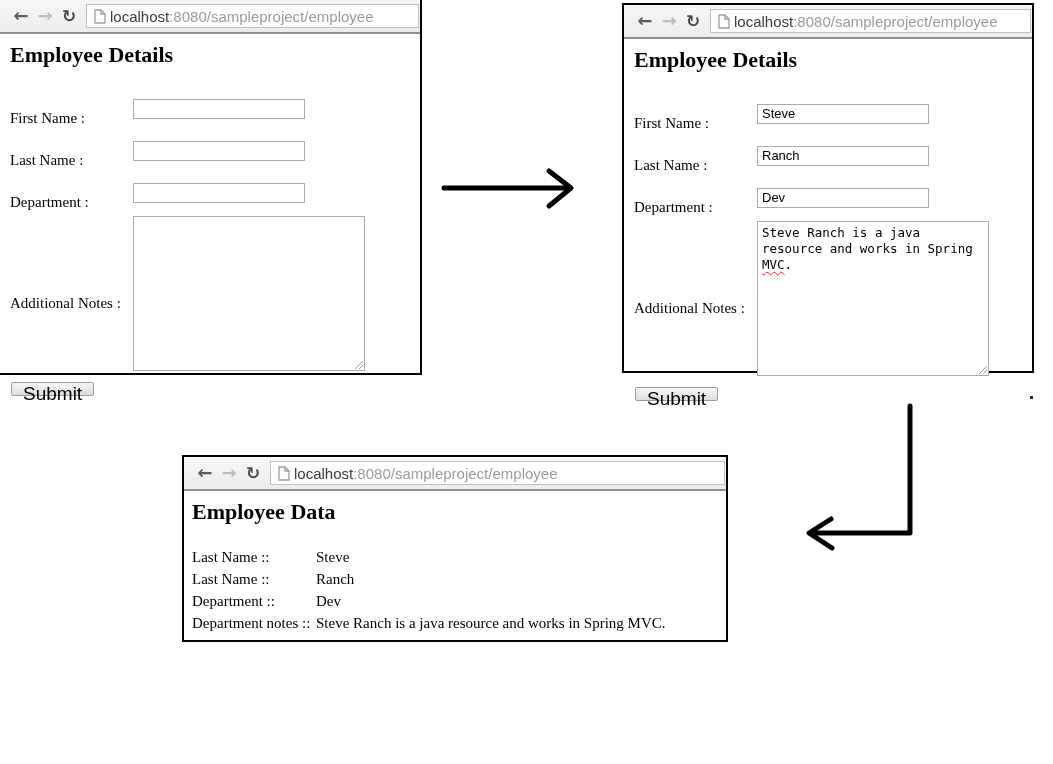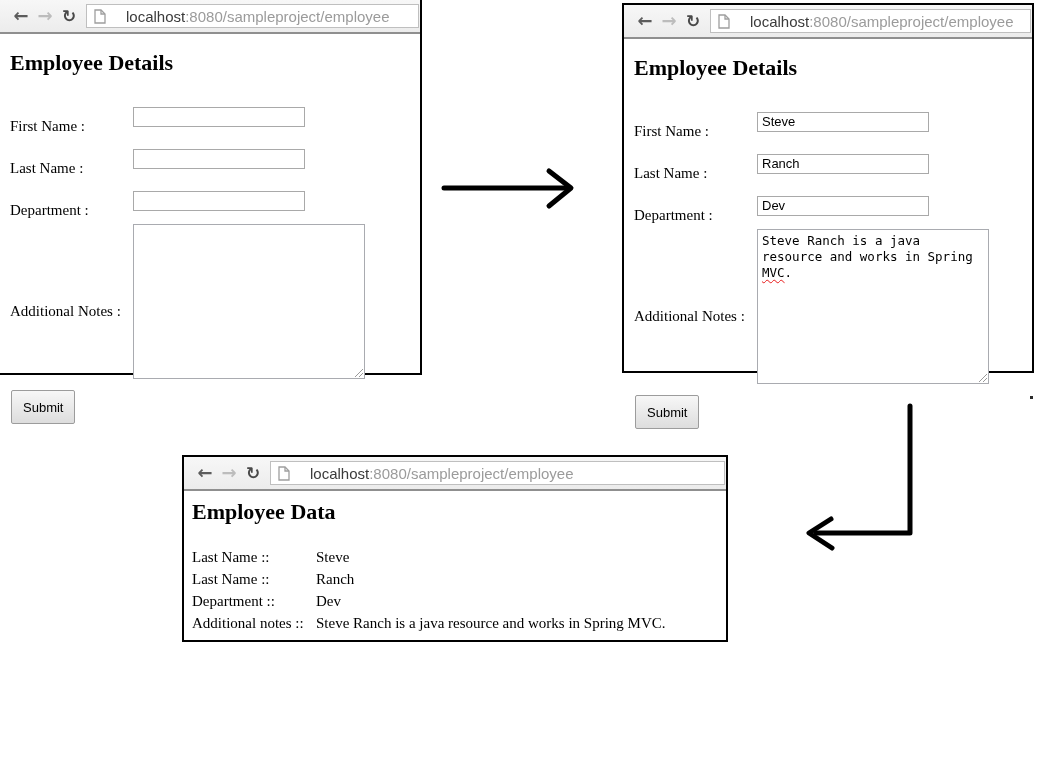--- a/index.html
+++ b/index.html
@@ -12,44 +12,44 @@
   #win3 { left:182px; top:455px; width:546px; height:187px; border:2px solid #000; }
 
   
   .chrome { height:34px; background:linear-gradient(#f7f7f7,#ececec); border-bottom:2px solid #8f8f8f;
             display:flex; align-items:center; padding-left:9px; }
   .nav-btn { width:24px; text-align:center; font-size:18px; font-weight:bold; color:#5c5c5c;
              line-height:30px; cursor:pointer; font-family:"DejaVu Sans", sans-serif; }
   .nav-btn.disabled { color:#bcbcbc; }
   .reload { font-size:17px; color:#494949; }
   .omnibox { flex:1; align-self:stretch; margin:4px 1px 4px 5px; background:#fff;
-             border:1px solid #bfbfbf; display:flex; align-items:center; padding:0 7px; gap:20px;
+             border:1px solid #bfbfbf; display:flex; align-items:center; padding:0 7px; gap:4px;
              overflow:hidden; white-space:nowrap; }
   .omnibox .url { font-size:15px; }
   .url-host { color:#3a3a3a; }
   .url-path { color:#9b9b9b; }
   .page-icon { flex:0 0 auto; display:inline-flex; }
 
   
-  .page { padding:16px 10px 0 10px; }
+  .page { padding:8px 10px 0 10px; }
   .page h1 { font-family:"Liberation Serif", serif; font-size:22px; font-weight:bold; color:#000;
              margin-bottom:22px; }
   .form-row { display:flex; align-items:center; margin-bottom:5px; }
   .form-row.notes { align-items:center; }
   .form-label { width:123px; flex:0 0 123px; font-family:"Liberation Serif", serif; font-size:15px; color:#000;margin-top:20px; }
   input.text-field { width:172px; height:20px; border:1px solid #a9a9a9; font-family:"Liberation Sans", sans-serif;
                      font-size:13px; padding:1px 4px; color:#000; background:#fff; }
   .textarea { width:232px; height:155px; border:1px solid #a9abb0; background:#fff; position:relative;
               font-family:"DejaVu Sans Mono", monospace; font-size:12.5px; line-height:16px;
               padding:3px 4px; color:#000; white-space:pre-wrap; word-wrap:break-word; overflow:hidden; cursor:text; }
   .resize-grip { position:absolute; right:1px; bottom:1px; width:10px; height:10px;
                  background:repeating-linear-gradient(135deg, transparent 0 2px, #9a9a9a 2px 3px);
                  clip-path:polygon(100% 0, 100% 100%, 0 100%); cursor:nwse-resize; }
   .misspell { text-decoration:underline wavy #e81c1c 1px; text-underline-offset:2px;margin-top:12px; }
-  button.submit { margin-top:6px; margin-left:1px; height:34px; padding:0 11px; font-size:13px; color:#000;
+  button.submit { margin-top:6px; margin-left:1px; height:14px; padding:0 11px; font-size:19px; color:#000;
                   background:linear-gradient(#f7f7f7,#dddddd); border:1px solid #9c9c9c; border-radius:2px;
                   font-family:"Liberation Sans", sans-serif; cursor:pointer; }
 
   
   #win3 .page { padding:8px 24px 0 8px; }
   #win3 h1 { margin-bottom:21px; }
   .data-row { display:flex; align-items:flex-start; font-family:"Liberation Serif", serif;
               font-size:15px; color:#000; line-height:22px; }
   .data-label { width:124px; flex:0 0 124px; }
   .data-value { flex:1; }
@@ -158,21 +158,21 @@
     </div>
     <div class="data-row">
       <span class="data-label">Last Name ::</span>
       <span class="data-value">Ranch</span>
     </div>
     <div class="data-row">
       <span class="data-label">Department ::</span>
       <span class="data-value">Dev</span>
     </div>
     <div class="data-row">
-      <span class="data-label">Additional notes ::</span>
+      <span class="data-label">Department notes ::</span>
       <span class="data-value">Steve Ranch is a java resource and works in Spring MVC.</span>
     </div>
   </div>
 </div>
 
 <svg id="arrows" viewBox="0 0 1053 764">
   <g stroke="#000" stroke-width="5" fill="none" stroke-linecap="round" stroke-linejoin="round">
     <path d="M444 188 H566"></path>
     <path d="M549 171 L571 188 L549 206"></path>
     <path d="M910 406 V533 H816"></path>

